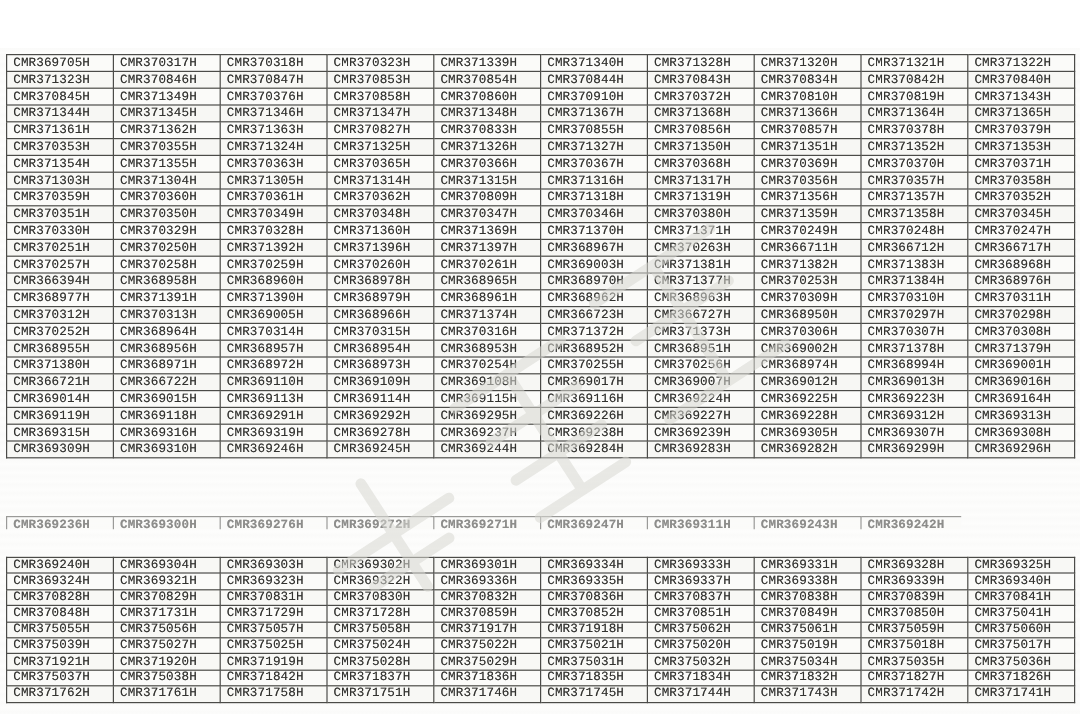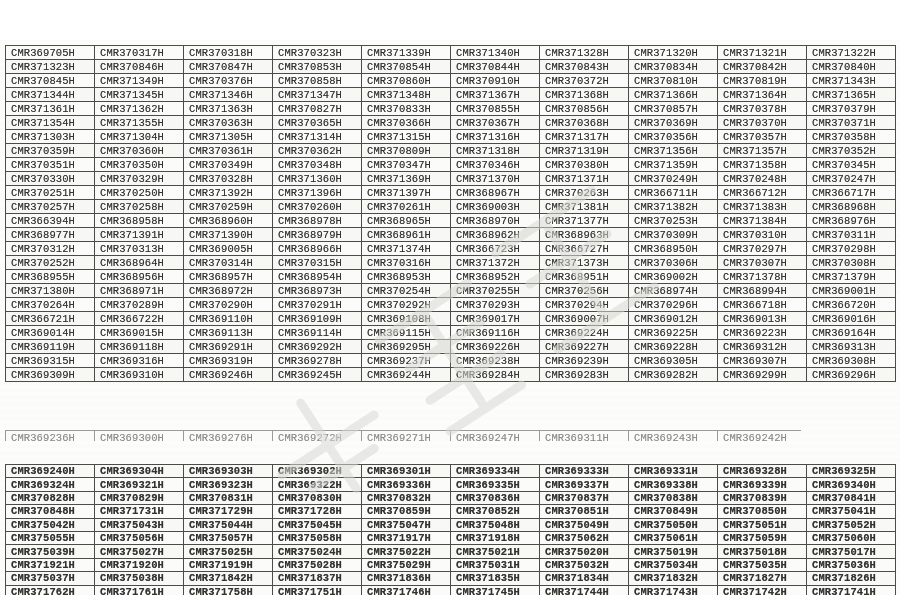--- a/index.html
+++ b/index.html
@@ -65,26 +65,27 @@
 
   .clip-band {
     position: absolute;
     left: 5px;
     top: 390px;
     width: 796px;
     height: 11px;
     overflow: hidden;
     opacity: 0.55;
     z-index: 1;
+    font-weight: bold;
   }
   .clip-band table.codes { position: static; }
   .clip-band tr { height: 14px; }
 
   table.section2 { top: 424px; }
-  table.section2 tr { height: 13.4px; font-weight: bold; }
+  table.section2 tr { height: 13.4px; }
   table.section2 tr:nth-child(odd) td { background: #f8f8f5; }
 </style>
 </head>
 <body>
 
 <div class="sheet" style="background: rgb(253, 253, 252);">
 
   <svg class="watermark" viewBox="0 0 520 360" aria-hidden="true">
     <g transform="rotate(-33 260 180)" fill="none" stroke-width="9" stroke-linecap="round" stroke-linejoin="round">
       <g class="wm-stroke">
@@ -151,20 +152,32 @@
           <td>CMR371363H</td>
           <td>CMR370827H</td>
           <td>CMR370833H</td>
           <td>CMR370855H</td>
           <td>CMR370856H</td>
           <td>CMR370857H</td>
           <td>CMR370378H</td>
           <td>CMR370379H</td>
         </tr>
         <tr>
+          <td>CMR370353H</td>
+          <td>CMR370355H</td>
+          <td>CMR371324H</td>
+          <td>CMR371325H</td>
+          <td>CMR371326H</td>
+          <td>CMR371327H</td>
+          <td>CMR371350H</td>
+          <td>CMR371351H</td>
+          <td>CMR371352H</td>
+          <td>CMR371353H</td>
+        </tr>
+        <tr>
           <td>CMR371354H</td>
           <td>CMR371355H</td>
           <td>CMR370363H</td>
           <td>CMR370365H</td>
           <td>CMR370366H</td>
           <td>CMR370367H</td>
           <td>CMR370368H</td>
           <td>CMR370369H</td>
           <td>CMR370370H</td>
           <td>CMR370371H</td>
@@ -305,32 +318,20 @@
           <td>CMR371380H</td>
           <td>CMR368971H</td>
           <td>CMR368972H</td>
           <td>CMR368973H</td>
           <td>CMR370254H</td>
           <td>CMR370255H</td>
           <td>CMR370256H</td>
           <td>CMR368974H</td>
           <td>CMR368994H</td>
           <td>CMR369001H</td>
-        </tr>
-        <tr>
-          <td>CMR370264H</td>
-          <td>CMR370289H</td>
-          <td>CMR370290H</td>
-          <td>CMR370291H</td>
-          <td>CMR370292H</td>
-          <td>CMR370293H</td>
-          <td>CMR370294H</td>
-          <td>CMR370296H</td>
-          <td>CMR366718H</td>
-          <td>CMR366720H</td>
         </tr>
         <tr>
           <td>CMR366721H</td>
           <td>CMR366722H</td>
           <td>CMR369110H</td>
           <td>CMR369109H</td>
           <td>CMR369108H</td>
           <td>CMR369017H</td>
           <td>CMR369007H</td>
           <td>CMR369012H</td>
@@ -451,32 +452,20 @@
           <td>CMR371729H</td>
           <td>CMR371728H</td>
           <td>CMR370859H</td>
           <td>CMR370852H</td>
           <td>CMR370851H</td>
           <td>CMR370849H</td>
           <td>CMR370850H</td>
           <td>CMR375041H</td>
         </tr>
         <tr>
-          <td>CMR375042H</td>
-          <td>CMR375043H</td>
-          <td>CMR375044H</td>
-          <td>CMR375045H</td>
-          <td>CMR375047H</td>
-          <td>CMR375048H</td>
-          <td>CMR375049H</td>
-          <td>CMR375050H</td>
-          <td>CMR375051H</td>
-          <td>CMR375052H</td>
-        </tr>
-        <tr>
           <td>CMR375055H</td>
           <td>CMR375056H</td>
           <td>CMR375057H</td>
           <td>CMR375058H</td>
           <td>CMR371917H</td>
           <td>CMR371918H</td>
           <td>CMR375062H</td>
           <td>CMR375061H</td>
           <td>CMR375059H</td>
           <td>CMR375060H</td>

